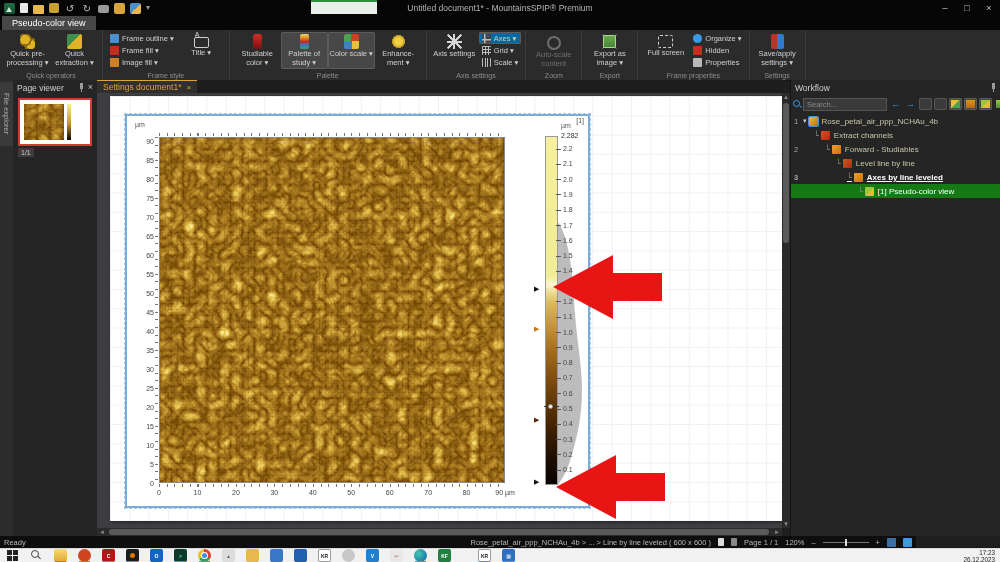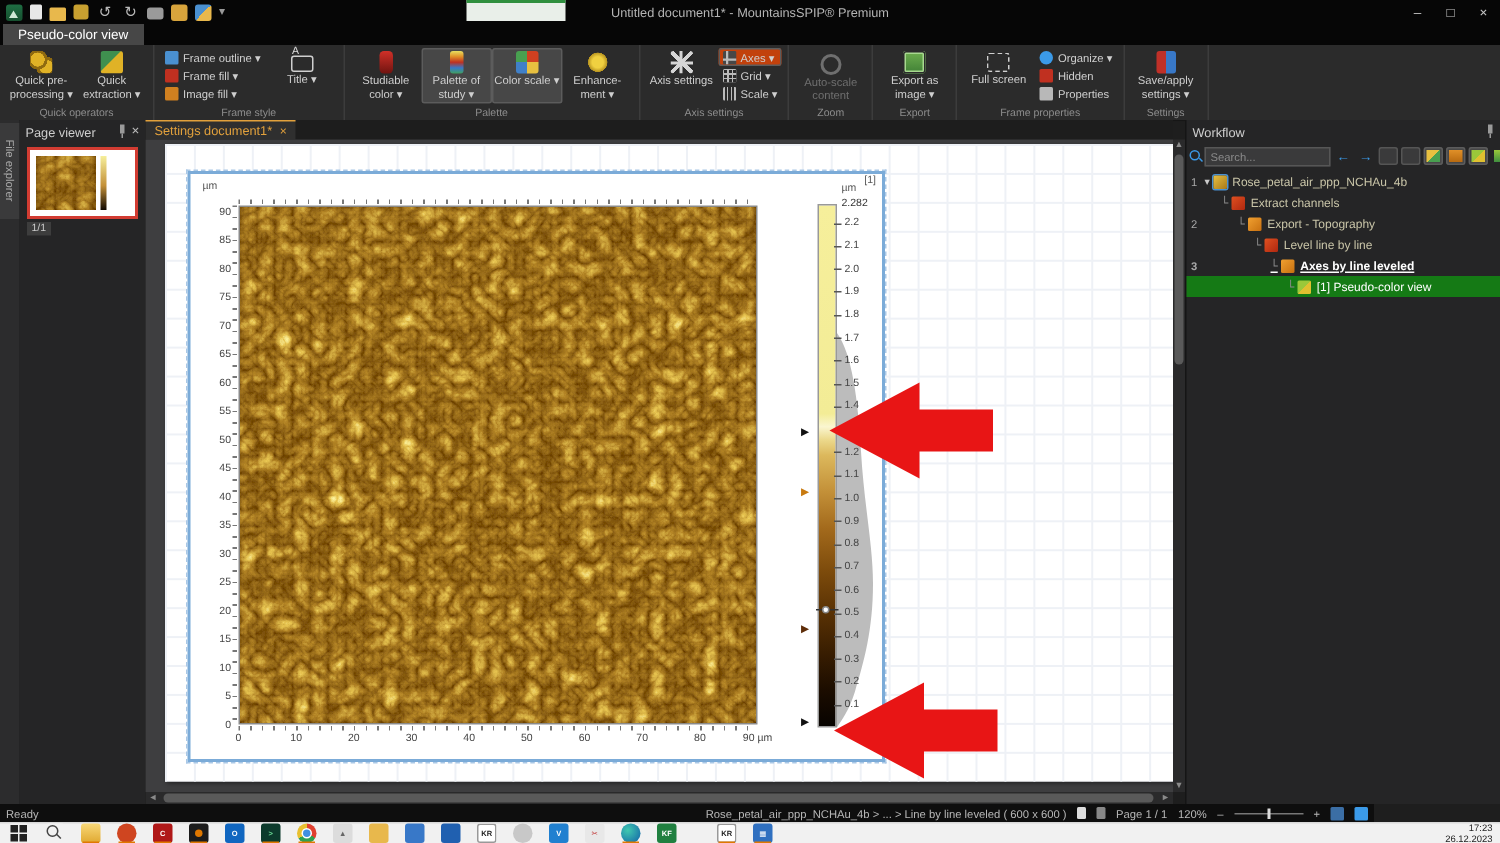--- a/index.html
+++ b/index.html
@@ -32,21 +32,21 @@
   #ribbon{position:absolute;left:0;top:30px;width:1000px;height:50px;background:#2b2b2b;border-bottom:1px solid #161616;display:flex}
   .rgroup{position:relative;display:flex;align-items:flex-start;gap:1px;padding:2px 4px 11px 4px;border-right:1px solid #3c3c3c}
   .rglabel{position:absolute;bottom:1px;left:0;right:0;text-align:center;font-size:7px;color:#8d8d8d;white-space:nowrap}
   .rcol{display:flex}
   .rcol.big{flex-direction:row}
   .rcol.small{flex-direction:column;justify-content:flex-start}
   .bbtn{width:47px;display:flex;flex-direction:column;align-items:center;font-size:7.5px;color:#cfcfcf;text-align:center;line-height:1.18;padding:1px 0;border-radius:2px}
   .bbtn.active{background:#474747;box-shadow:inset 0 0 0 1px #5c5c5c}
   .bbtn.disabled{color:#6f6f6f}
   .sbtn{display:flex;align-items:center;gap:3px;font-size:7.5px;color:#cfcfcf;height:12px;padding:0 3px;border-radius:2px;white-space:nowrap}
-  .sbtn.active{background:#c2410c;box-shadow:inset 0 0 0 1px #5c5c5c}
+  .sbtn.active{background:#0369a1;box-shadow:inset 0 0 0 1px #5c5c5c}
   .ric{width:15px;height:15px;margin:1px auto 1px;border-radius:2px;background:#6e6e6e;position:relative;flex:none}
   .sic{width:9px;height:9px;border-radius:1px;background:#9a9a9a;flex:none}
   .ric-quick-preprocessing{background:radial-gradient(circle at 34% 38%,#e0b226 34%,#8f6a10 35% 48%,transparent 49%),radial-gradient(circle at 72% 70%,#e0b226 30%,#8f6a10 31% 44%,transparent 45%),#2b2b2b}
   .ric-quick-extraction{background:linear-gradient(135deg,#3f8f4f 45%,#e0b226 46%),#2b2b2b}
   .ric-title{background:#2b2b2b;border:1px solid #cfcfcf;width:13px;height:9px;margin-top:4px}
   .ric-title:before{content:"A";position:absolute;top:-7px;left:0;font-size:7px;color:#ddd}
   .ric-studiable-color{background:linear-gradient(#d03028,#701410);width:9px;border-radius:3px}
   .ric-palette-of-study{background:linear-gradient(#e8e060,#e09028,#c03020,#3878c8,#40a060);width:9px}
   .ric-color-scale{background:conic-gradient(#d04020 0 25%,#e8c040 0 50%,#4080c8 0 75%,#48a050 0)}
   .ric-enhancement{background:radial-gradient(circle,#f0d040 35%,#b89420 60%,#2b2b2b 62%)}
@@ -552,21 +552,21 @@
         </div>
         <div class="trow" style="padding-left: 23px;">
           <span class="branch">└</span>
           <span class="tic tic-operator"></span>
           <span>Extract channels</span>
         </div>
         <div class="trow" style="padding-left: 34px;">
           <span class="num">2</span>
           <span class="branch">└</span>
           <span class="tic tic-channel"></span>
-          <span>Export - Topography</span>
+          <span>Forward - Studiables</span>
         </div>
         <div class="trow" style="padding-left: 45px;">
           <span class="branch">└</span>
           <span class="tic tic-operator"></span>
           <span>Level line by line</span>
         </div>
         <div class="trow emph" style="padding-left: 56px;">
           <span class="num">3</span>
           <span class="branch">└</span>
           <span class="tic tic-channel"></span>

